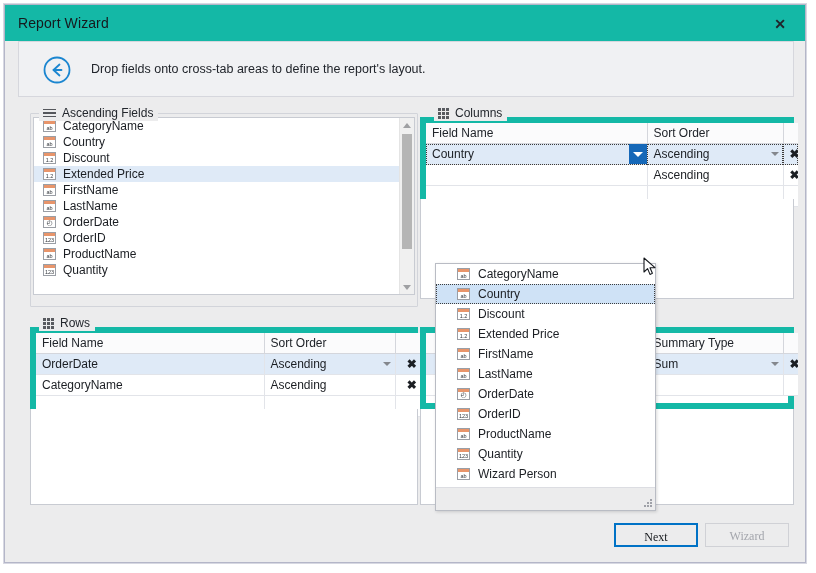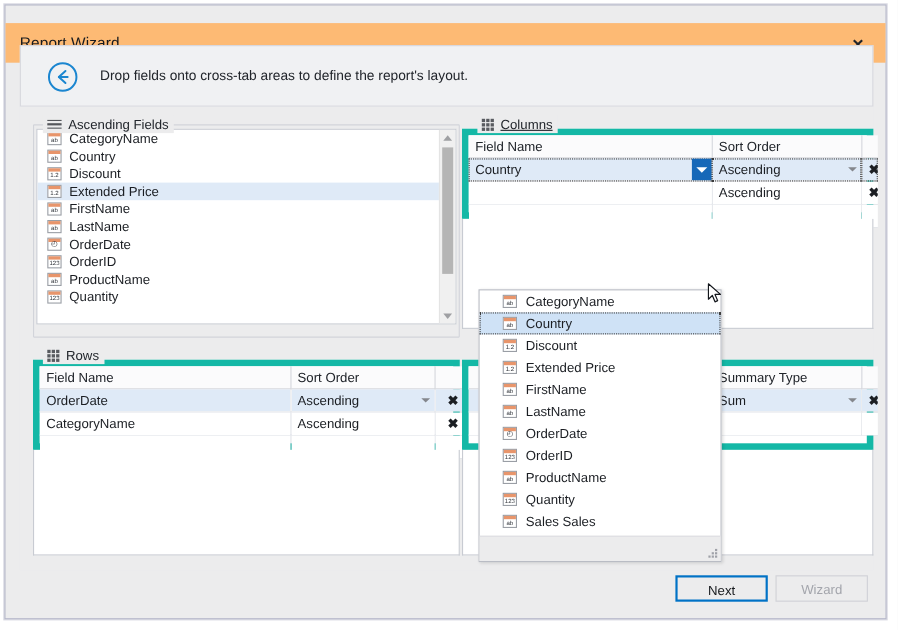--- a/index.html
+++ b/index.html
@@ -14,23 +14,23 @@
   .dialog {
     position: absolute;
     left: 4px; top: 4px;
     width: 802px; height: 559px;
     background: #ececed;
     border: 1px solid #b4b6c8;
     box-shadow: 0 0 0 1px #d7d8e2;
     box-sizing: border-box;
   }
   .titlebar {
-    position: absolute; left: 0; top: 16px;
+    position: absolute; left: 0; top: 0;
     width: 100%; height: 36px;
-    background: #fdba74;
+    background: #14b8a6;
     box-sizing: border-box;
   }
   .title-text {
     position: absolute; left: 13px; top: 10px;
     font-size: 14px; color: #16191d;
     letter-spacing: .1px;
   }
   .close-btn {
     position: absolute; right: 14px; top: 9px;
     width: 22px; height: 20px;
@@ -214,21 +214,21 @@
   
   .cursor {
     position: absolute; left: 625px; top: 160px;
     width: 14px; height: 20px; z-index: 80;
     pointer-events: none;
   }
 
   
   .footer {
     position: absolute; left: 13px; top: 514px;
-    width: 776px; height: 32px;
+    width: 776px; height: 32px; font-family: Liberation Serif, serif;
   }
   .btn {
     position: absolute; top: 4px;
     width: 84px; height: 24px;
     font-size: 12px; text-align: center; line-height: 24px;
     box-sizing: border-box; cursor: pointer; user-select: none;
   }
   .btn.primary {
     right: 96px; background: #ececed;
     border: 2px solid #0072c6; color: #16191d;
@@ -341,21 +341,21 @@
           <div class="sb-thumb" style="top:16px;height:115px;"></div>
           <div class="sb-arrow down">
               <div class="tri down"></div>
             </div>
         </div>
       </div>
     </div>
 
     <div class="group" id="columnsGroup">
       <div class="group-frame" style="border:none;"></div>
-      <div class="group-legend" style="left:14px;text-decoration:underline;">
+      <div class="group-legend" style="left:14px;">
         <span class="grid-icon">
           <i style="left:0;top:0"></i>
             <i style="left:4px;top:0"></i>
             <i style="left:8px;top:0"></i>
           <i style="left:0;top:4px"></i>
             <i style="left:4px;top:4px"></i>
             <i style="left:8px;top:4px"></i>
           <i style="left:0;top:8px"></i>
             <i style="left:4px;top:8px"></i>
             <i style="left:8px;top:8px"></i>
@@ -548,21 +548,21 @@
           <div class="dd-row">
             <span class="ficon">
               <span>123</span>
             </span>
             <span>Quantity</span>
           </div>
           <div class="dd-row">
             <span class="ficon">
               <span>ab</span>
             </span>
-            <span>Sales Sales</span>
+            <span>Wizard Person</span>
           </div>
           <div class="dd-row">
             <span class="ficon">
               <span>1.2</span>
             </span>
             <span>UnitPrice</span>
           </div>
         </div>
       <div class="dd-footer">
         <div class="resize-grip">

